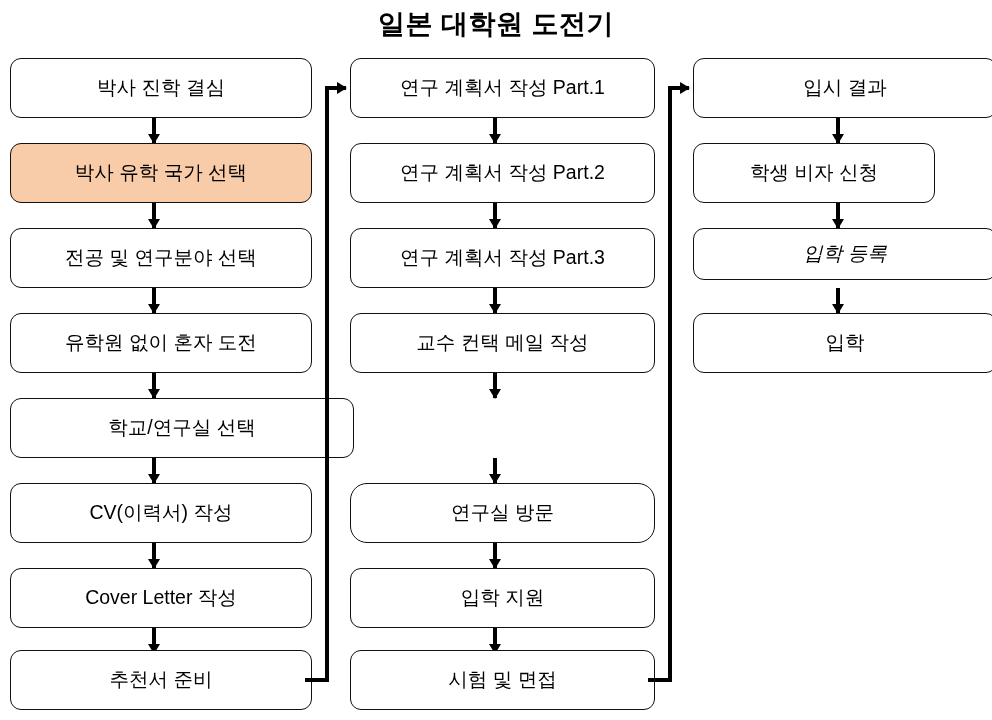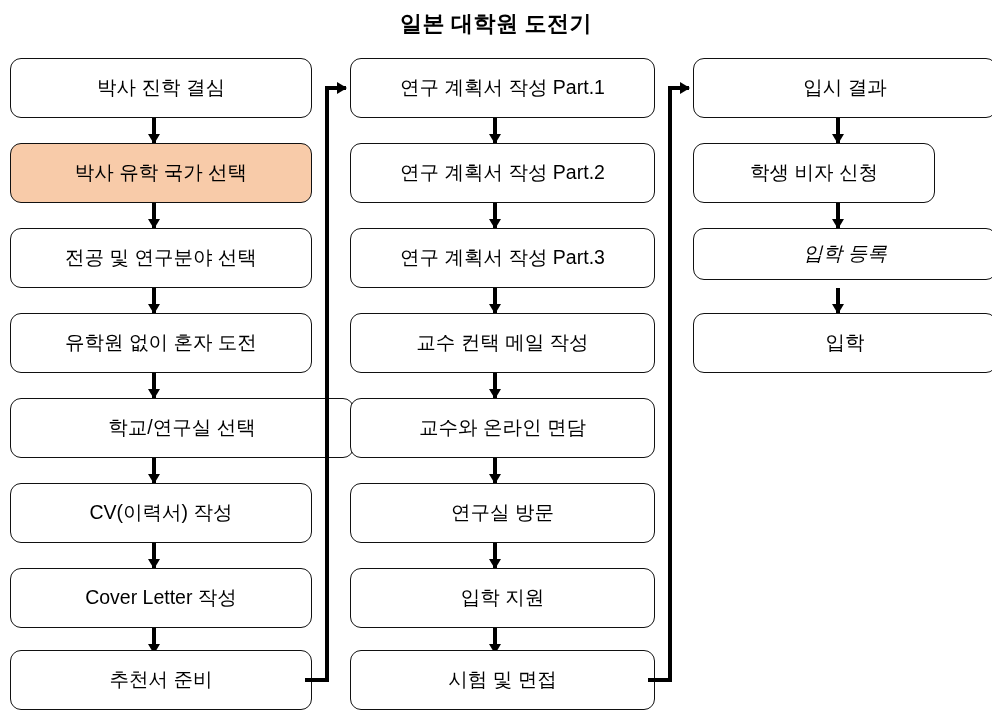--- a/index.html
+++ b/index.html
@@ -18,26 +18,25 @@
     height: 720px;
     overflow: hidden;
     background: #ffffff;
   }
   #chart-title {
     position: absolute;
     left: 0;
     top: 6px;
     width: 992px;
     text-align: center;
-    font-size: 22px;
+    font-size: 27px;
     font-weight: bold;
     letter-spacing: 0.5px;
     line-height: 36px;
     white-space: nowrap;
-    font-family: Liberation Serif, serif;
   }
   .flow-node {
     position: absolute;
     box-sizing: border-box;
     border: 1.6px solid #111111;
     border-radius: 11px;
     background: #ffffff;
     display: flex;
     align-items: center;
     justify-content: center;
@@ -164,26 +163,23 @@
   <div class="flow-node" style="left:343px; top:228px; width:305px; height:60px;">
     <span class="node-label">연구 계획서 작성 Part.3</span>
   </div>
   <div class="v-arrow" style="left:493px; top:288px; height:25px;"></div>
 
   <div class="flow-node" style="left:343px; top:313px; width:305px; height:60px;">
     <span class="node-label">교수 컨택 메일 작성</span>
   </div>
   <div class="v-arrow" style="left:493px; top:373px; height:25px;"></div>
 
-  <div class="flow-node" style="left:343px; top:398px; width:305px; height:60px;">
-    <span class="node-label">교수와 온라인 면담</span>
-  </div>
   <div class="v-arrow" style="left:493px; top:458px; height:25px;"></div>
 
-  <div class="flow-node" style="left:343px; top:483px; width:305px; height:60px;">
+  <div class="flow-node" style="left:343px; top:483px; width:305px; height:60px;border-radius:17px;">
     <span class="node-label">연구실 방문</span>
   </div>
   <div class="v-arrow" style="left:493px; top:543px; height:25px;"></div>
 
   <div class="flow-node" style="left:343px; top:568px; width:305px; height:60px;">
     <span class="node-label">입학 지원</span>
   </div>
   <div class="v-arrow" style="left:493px; top:628px; height:25px;"></div>
 
   <div class="flow-node" style="left:343px; top:650px; width:305px; height:60px;">

